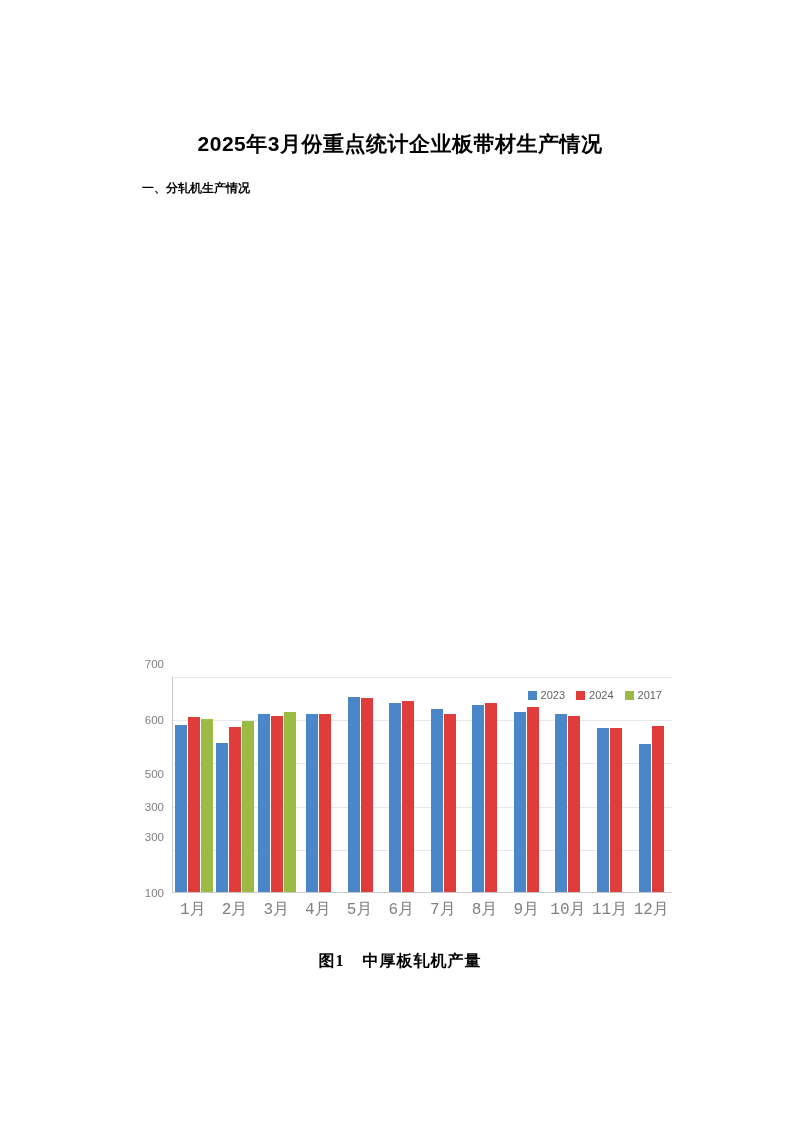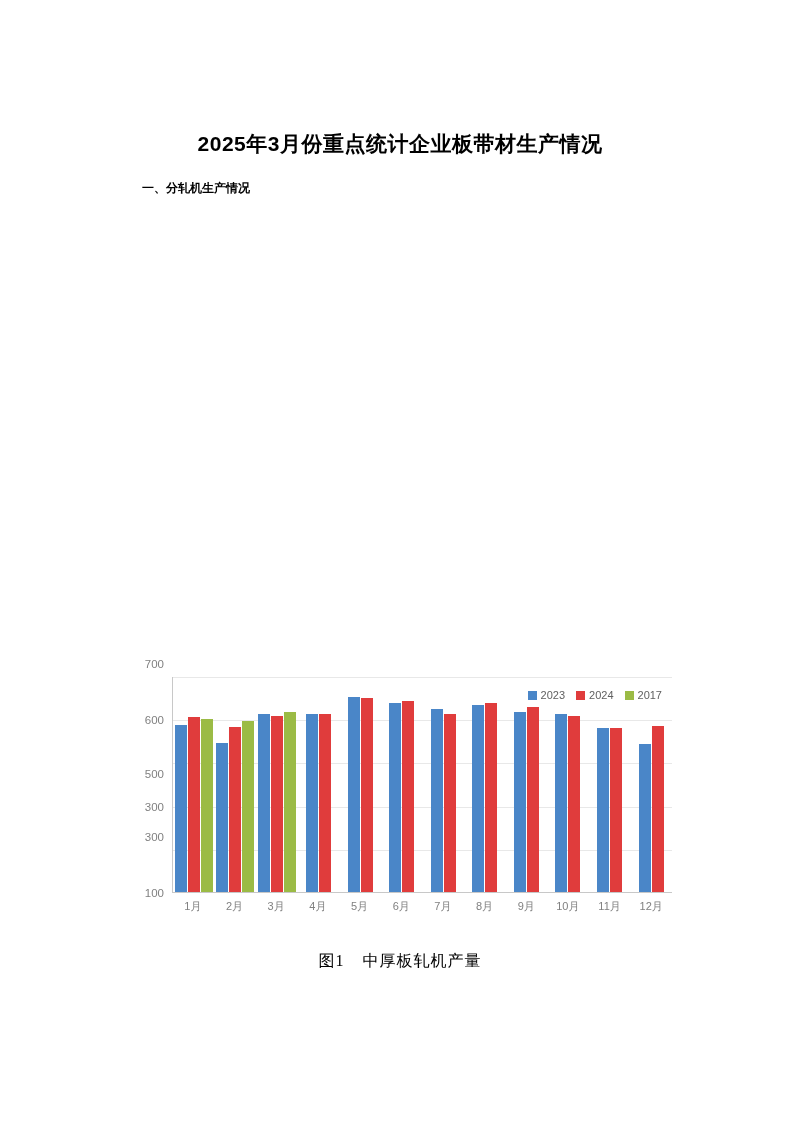--- a/index.html
+++ b/index.html
@@ -115,22 +115,22 @@
     position: absolute;
     left: 62px;
     right: 18px;
     bottom: 26px;
     height: 20px;
     display: flex;
   }
   .xlabel {
     flex: 1 1 0;
     text-align: center;
-    font-family: Liberation Sans, sans-serif;
-    font-size: 11px;
+    font-family: Liberation Mono, monospace;
+    font-size: 16px;
     color: #808080;
   }
   .legend {
     position: absolute;
     right: 28px;
     top: 34px;
     display: flex;
     gap: 11px;
   }
   .legend-item {
@@ -150,20 +150,21 @@
   }
   .fig-caption {
     position: absolute;
     left: 0;
     right: 0;
     top: 296px;
     text-align: center;
     font-size: 16px;
     letter-spacing: 1px;
     color: #000;
+    font-weight: bold;
   }
   .fig-caption .num { margin-right: 18px; }
 </style>
 </head>
 <body>
 
 <div class="page">
 
   <div class="content">
     <h1 class="doc-title">2025年3月份重点统计企业板带材生产情况</h1>

